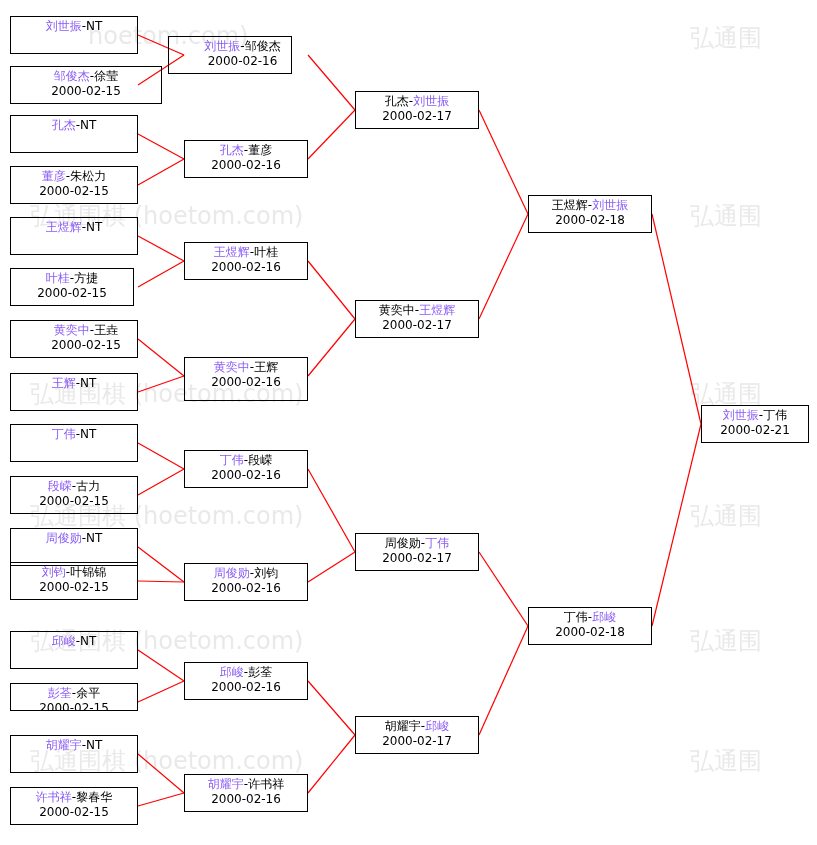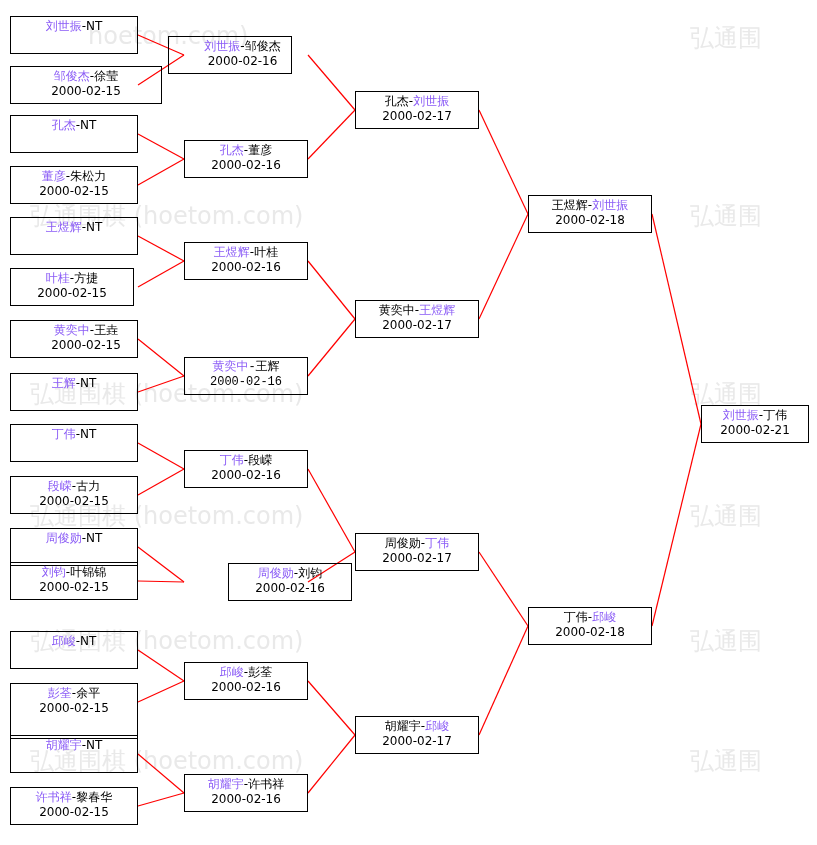--- a/index.html
+++ b/index.html
@@ -130,21 +130,21 @@
       <div class="node" style="left: 10px; top: 528px; width: 128px; height: 38px;">
         <span class="ln"><span class="red">周俊勋</span><span class="blk">-</span><span class="blk">NT</span></span>
       </div>
       <div class="node" style="left: 10px; top: 562px; width: 128px; height: 38px;">
         <span class="ln"><span class="red">刘钧</span><span class="blk">-</span><span class="blk">叶锦锦</span></span>
         <span class="ln date">2000-02-15</span>
       </div>
       <div class="node" style="left: 10px; top: 631px; width: 128px; height: 38px;">
         <span class="ln"><span class="red">邱峻</span><span class="blk">-</span><span class="blk">NT</span></span>
       </div>
-      <div class="node" style="left: 10px; top: 683px; width: 128px; height: 56px;">
+      <div class="node" style="left: 10px; top: 683px; width: 128px; height: 28px;">
         <span class="ln"><span class="red">彭荃</span><span class="blk">-</span><span class="blk">余平</span></span>
         <span class="ln date">2000-02-15</span>
       </div>
       <div class="node" style="left: 10px; top: 735px; width: 128px; height: 38px;">
         <span class="ln"><span class="red">胡耀宇</span><span class="blk">-</span><span class="blk">NT</span></span>
       </div>
       <div class="node" style="left: 10px; top: 787px; width: 128px; height: 38px;">
         <span class="ln"><span class="red">许书祥</span><span class="blk">-</span><span class="blk">黎春华</span></span>
         <span class="ln date">2000-02-15</span>
       </div>
@@ -153,29 +153,29 @@
         <span class="ln date">2000-02-16</span>
       </div>
       <div class="node" style="left: 184px; top: 140px; width: 124px; height: 38px;">
         <span class="ln"><span class="red">孔杰</span><span class="blk">-</span><span class="blk">董彦</span></span>
         <span class="ln date">2000-02-16</span>
       </div>
       <div class="node" style="left: 184px; top: 242px; width: 124px; height: 38px;">
         <span class="ln"><span class="red">王煜辉</span><span class="blk">-</span><span class="blk">叶桂</span></span>
         <span class="ln date">2000-02-16</span>
       </div>
-      <div class="node" style="left: 184px; top: 357px; width: 124px; height: 38px; font-family: Liberation Mono, monospace;">
+      <div class="node" style="left: 184px; top: 357px; width: 124px; height: 44px;">
         <span class="ln"><span class="red">黄奕中</span><span class="blk">-</span><span class="blk">王辉</span></span>
         <span class="ln date">2000-02-16</span>
       </div>
       <div class="node" style="left: 184px; top: 450px; width: 124px; height: 38px;">
         <span class="ln"><span class="red">丁伟</span><span class="blk">-</span><span class="blk">段嵘</span></span>
         <span class="ln date">2000-02-16</span>
       </div>
-      <div class="node" style="left: 184px; top: 563px; width: 124px; height: 38px; margin-left: 44px;">
+      <div class="node" style="left: 184px; top: 563px; width: 124px; height: 38px;">
         <span class="ln"><span class="red">周俊勋</span><span class="blk">-</span><span class="blk">刘钧</span></span>
         <span class="ln date">2000-02-16</span>
       </div>
       <div class="node" style="left: 184px; top: 662px; width: 124px; height: 38px;">
         <span class="ln"><span class="red">邱峻</span><span class="blk">-</span><span class="blk">彭荃</span></span>
         <span class="ln date">2000-02-16</span>
       </div>
       <div class="node" style="left: 184px; top: 774px; width: 124px; height: 38px;">
         <span class="ln"><span class="red">胡耀宇</span><span class="blk">-</span><span class="blk">许书祥</span></span>
         <span class="ln date">2000-02-16</span>

